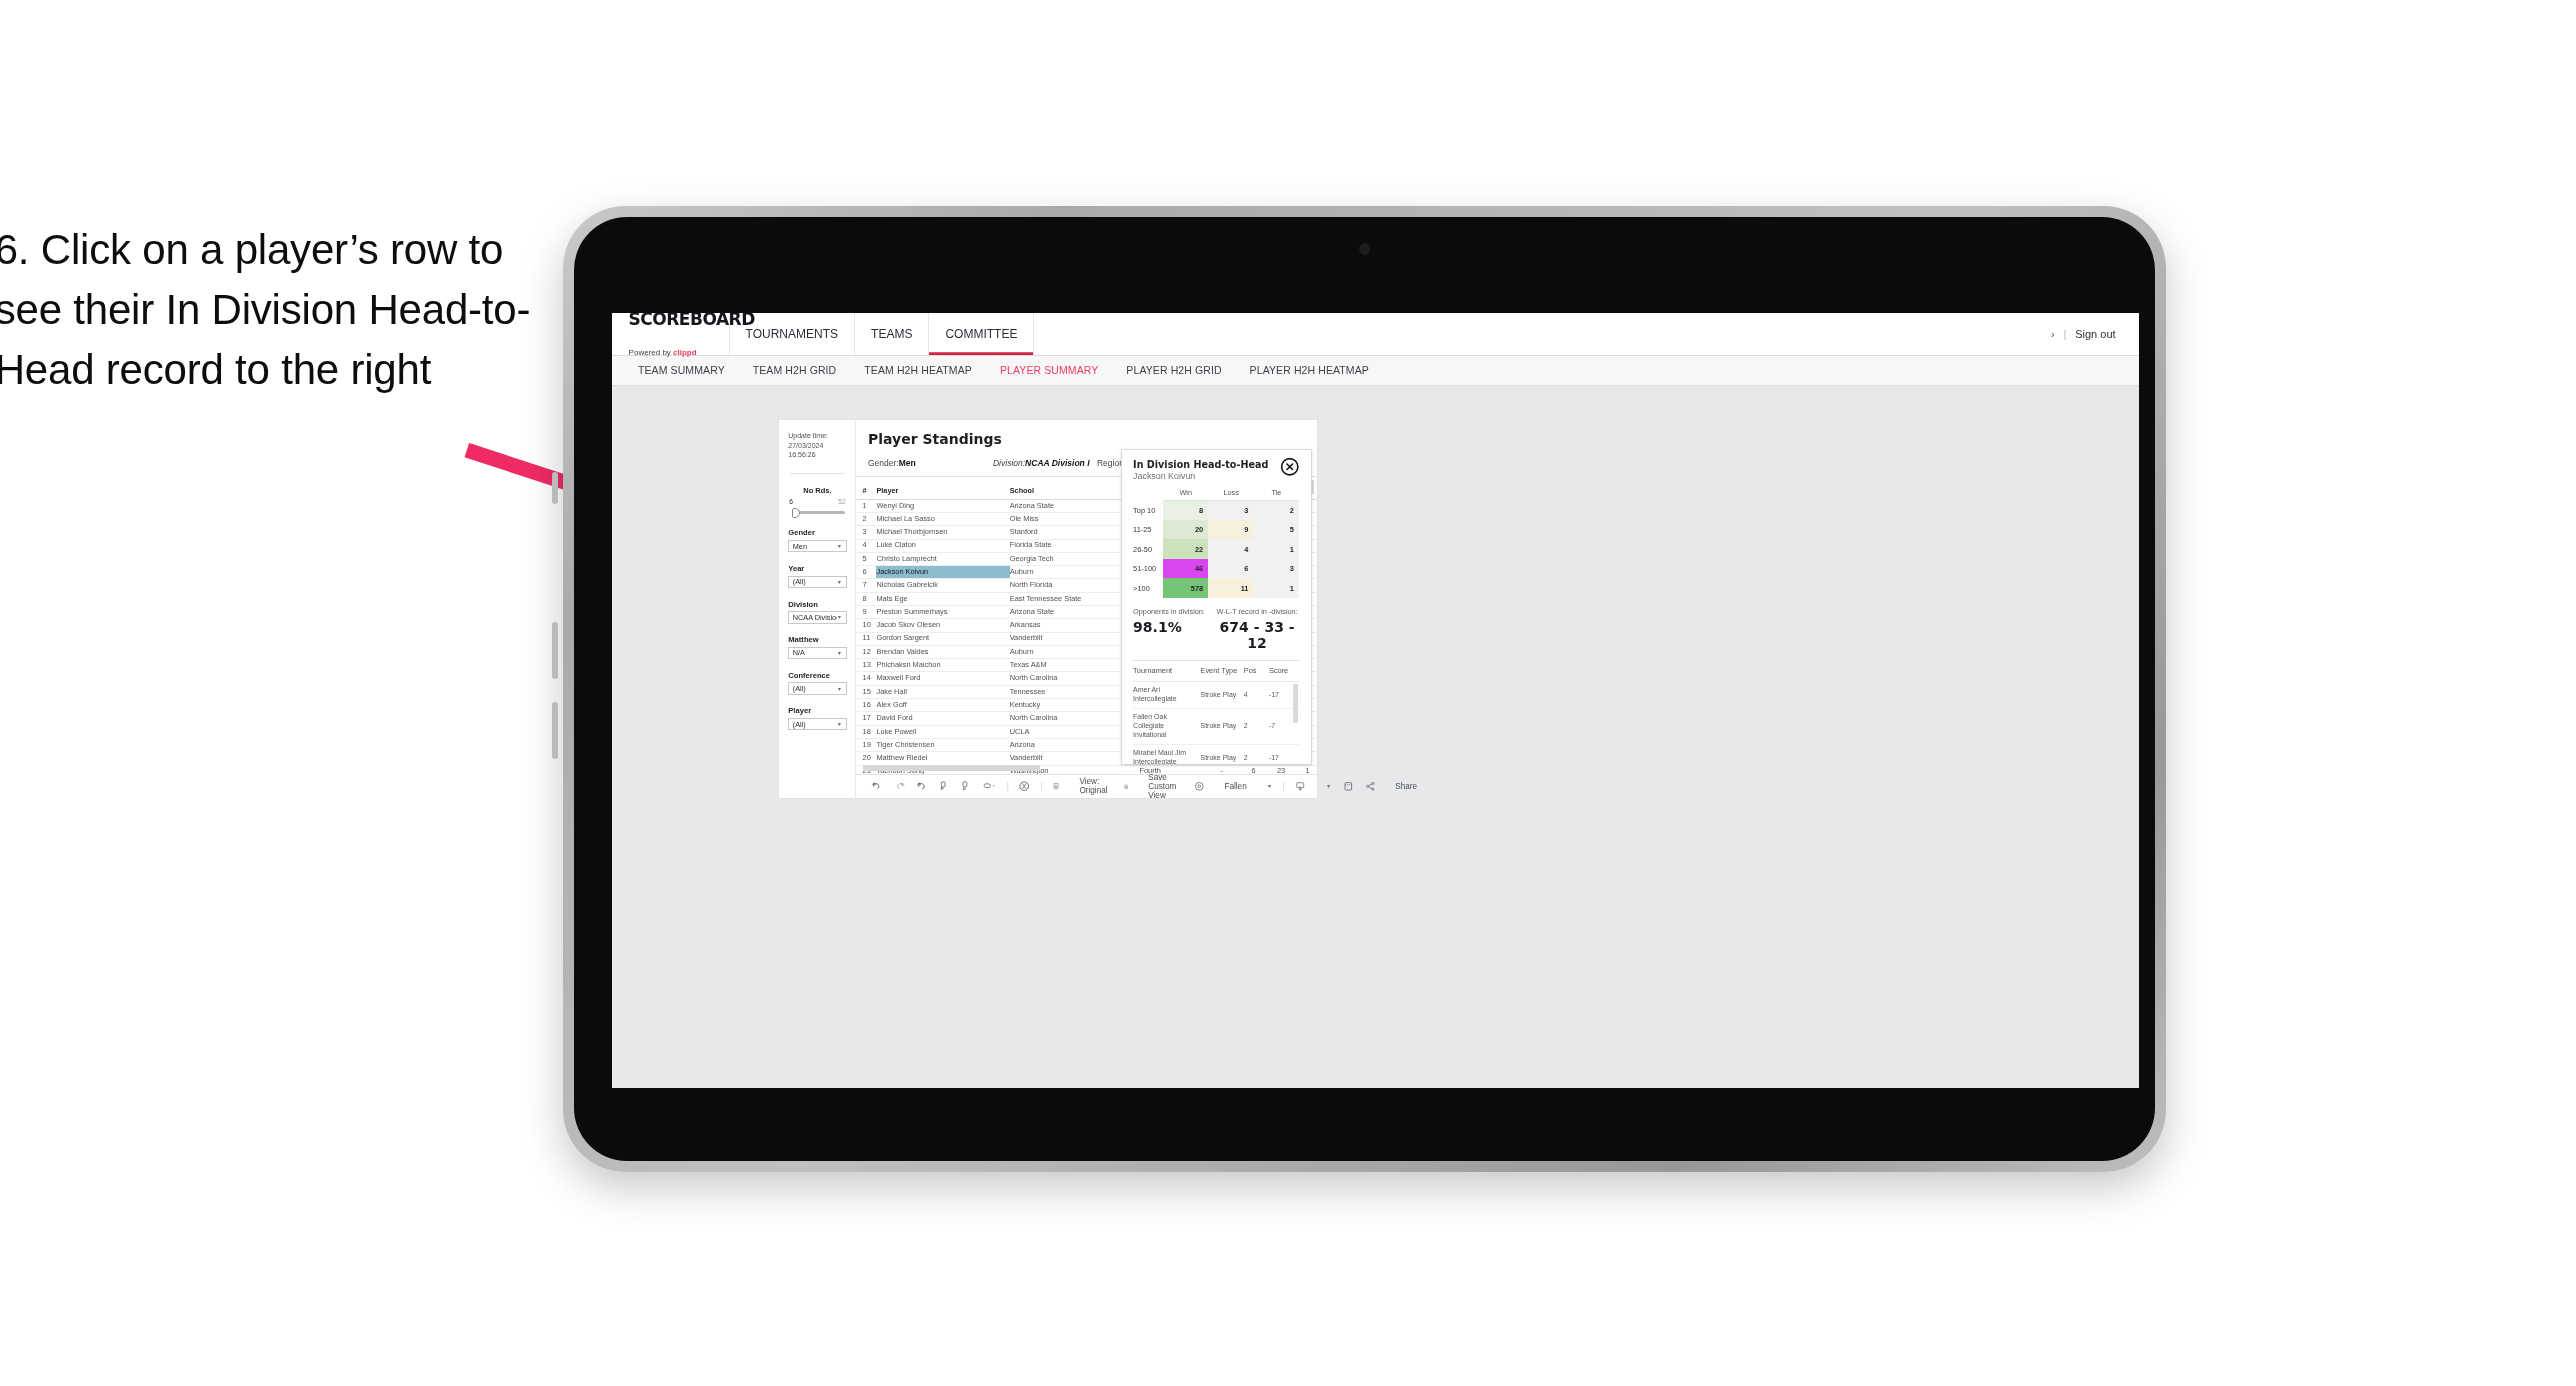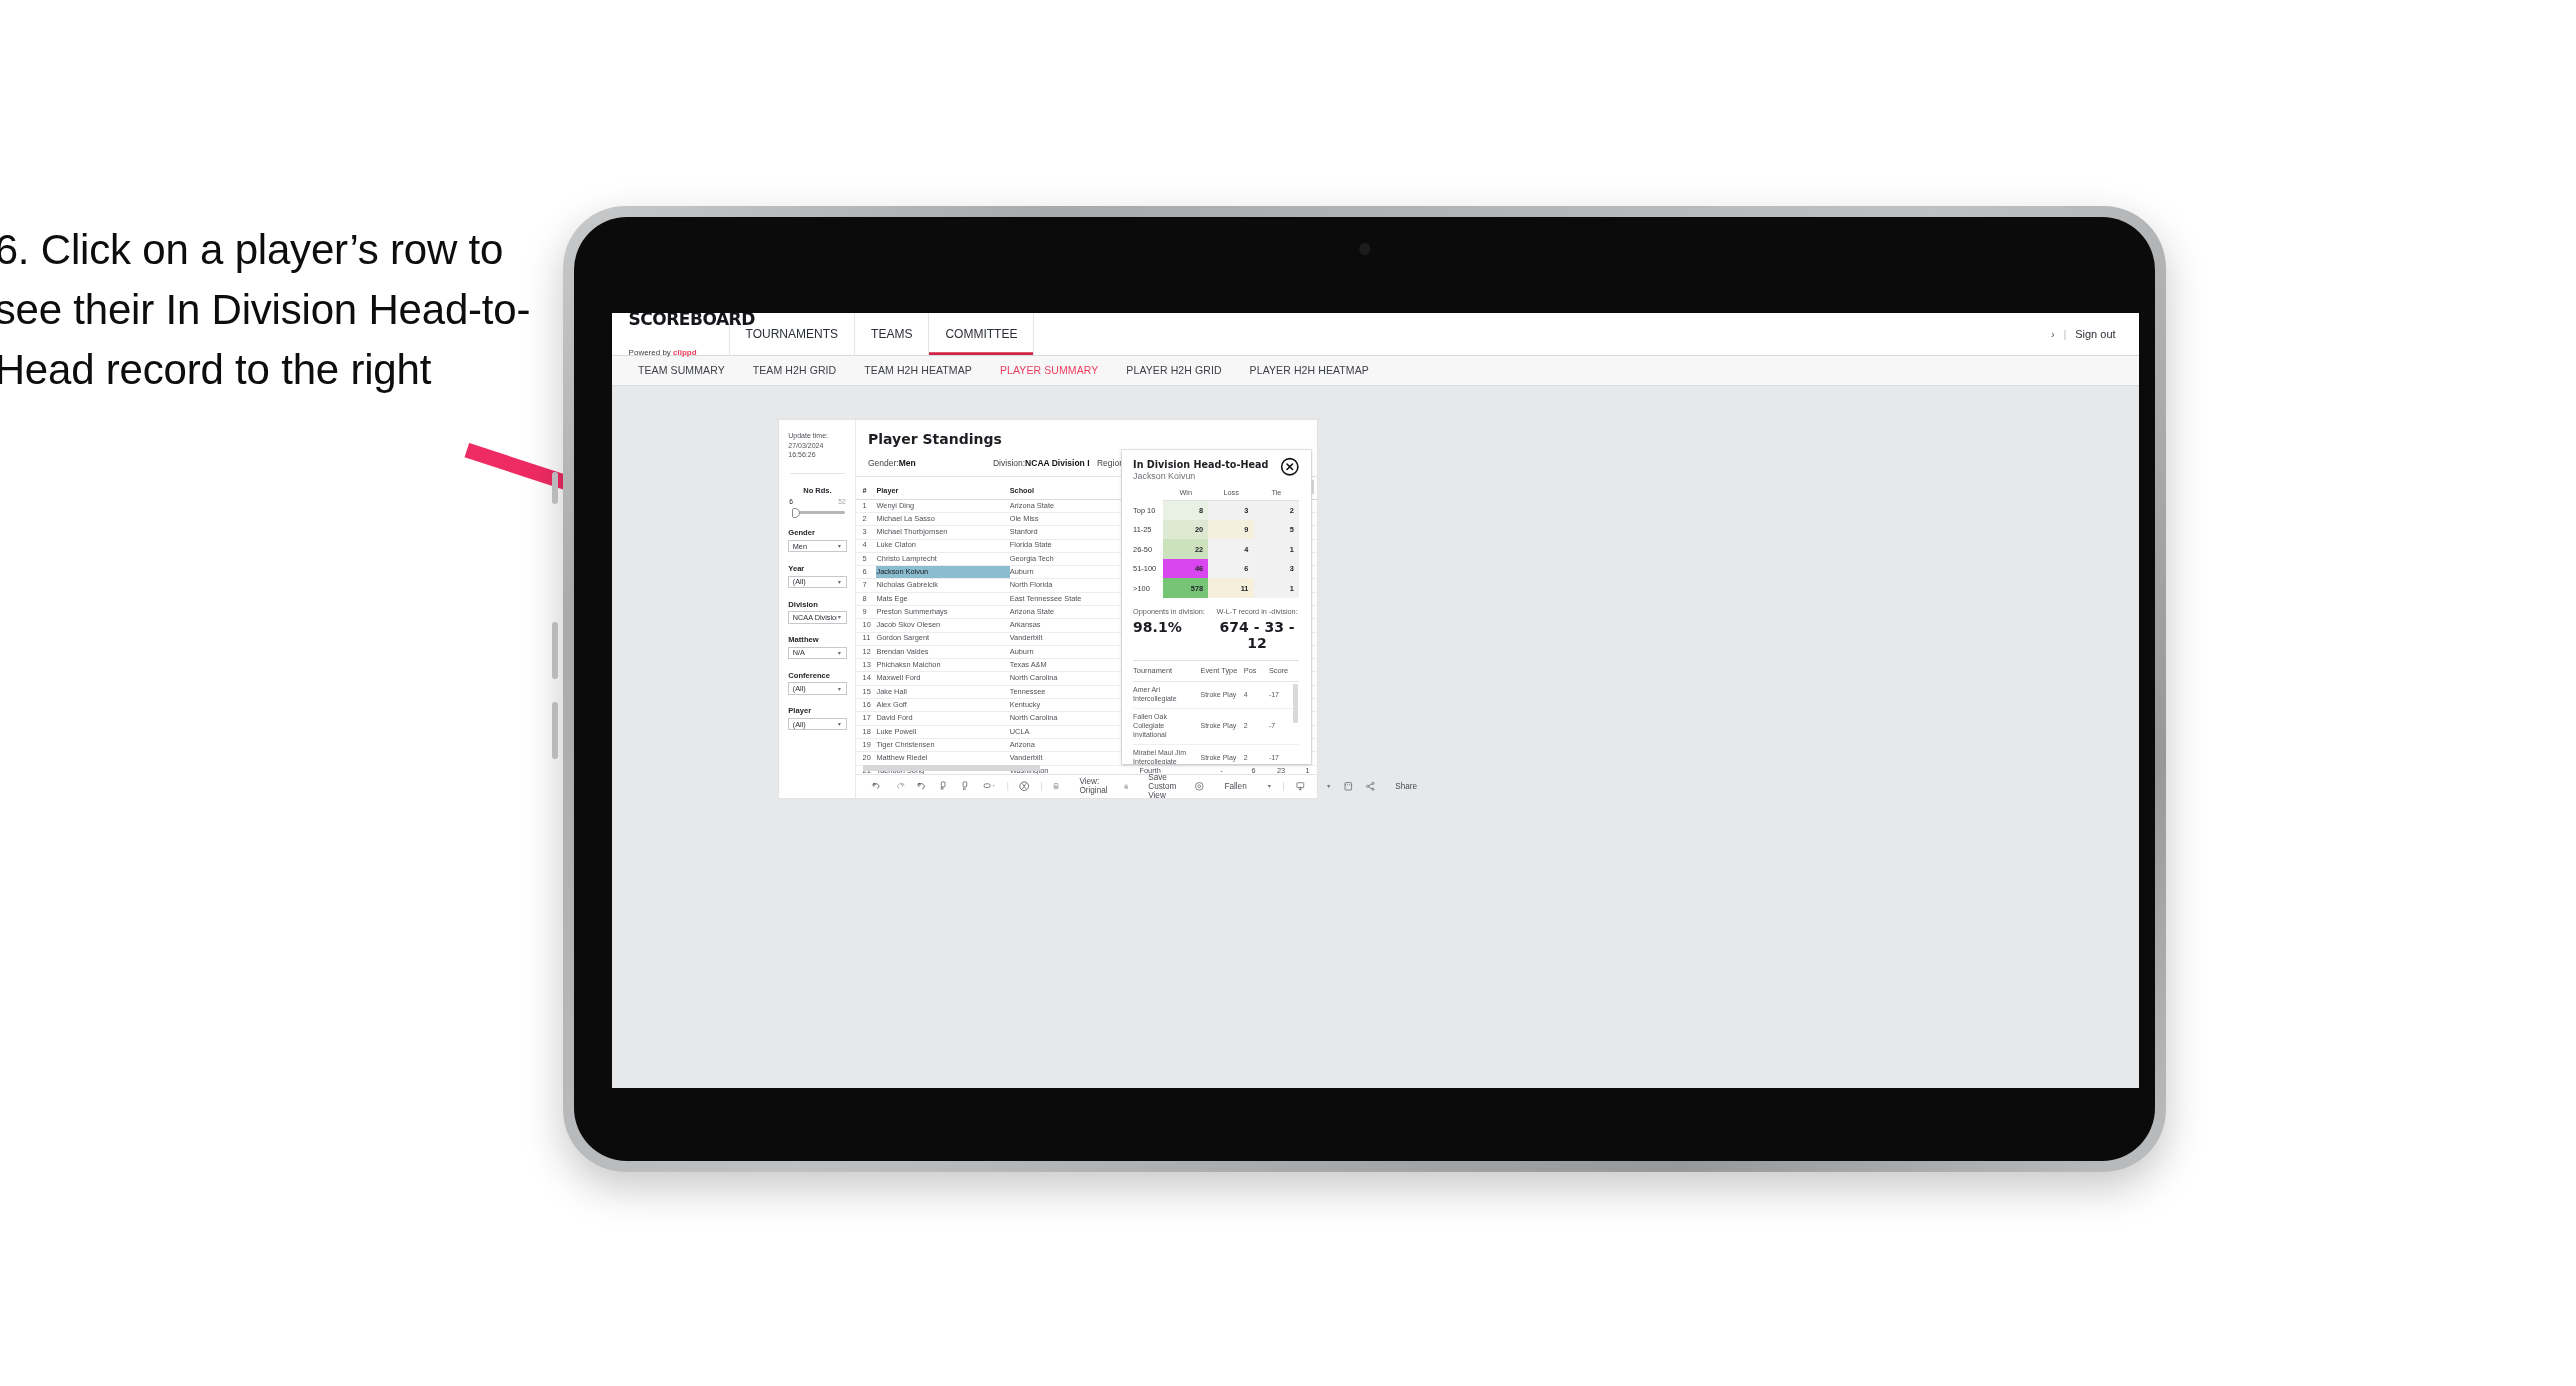--- a/index.html
+++ b/index.html
@@ -145,21 +145,21 @@
   .select .val { flex: 1; overflow: hidden; white-space: nowrap; }
   .select .car { font-size: 5.3px; color: #6d7075; }
 
   
   .main { flex: 1; border-left: 0.9px solid #e9eaec; display: flex; flex-direction: column; min-width: 0; }
   .main-head { padding: 11.5px 0 0 12.4px; }
   .main-title { font-family: "DejaVu Sans", sans-serif; font-weight: 700; font-size: 14px; color: #1d1f24; }
   .main-meta { display: flex; margin-top: 10.6px; font-size: 8.5px; color: #3f434a; padding-bottom: 8px; }
   .main-meta span { display: inline-block; }
   .main-meta b { color: #121418; font-weight: 700; }
-  .m1 { width: 125px; } .m2 { width: 104px; } .m3 { width: 131px; }
+  .m1 { width: 125px; } .m2 { width: 104px; font-style: italic; } .m3 { width: 131px; }
 
   .tbl-wrap { flex: 1; position: relative; border-top: 0.9px solid #e1e2e4; overflow: hidden; }
   table.standings { width: 100%; border-collapse: collapse; font-size: 7.4px; }
   table.standings th {
     text-align: left; font-weight: 700; color: #24262b;
     padding: 2.7px 0 3.5px 0; font-size: 7.3px;
     border-bottom: 0.9px solid #d9dadd; vertical-align: bottom; line-height: 1.08;
   }
   table.standings td {
     color: #4d5157; padding: 1.9px 0; border-bottom: 0.9px solid #eceded;

